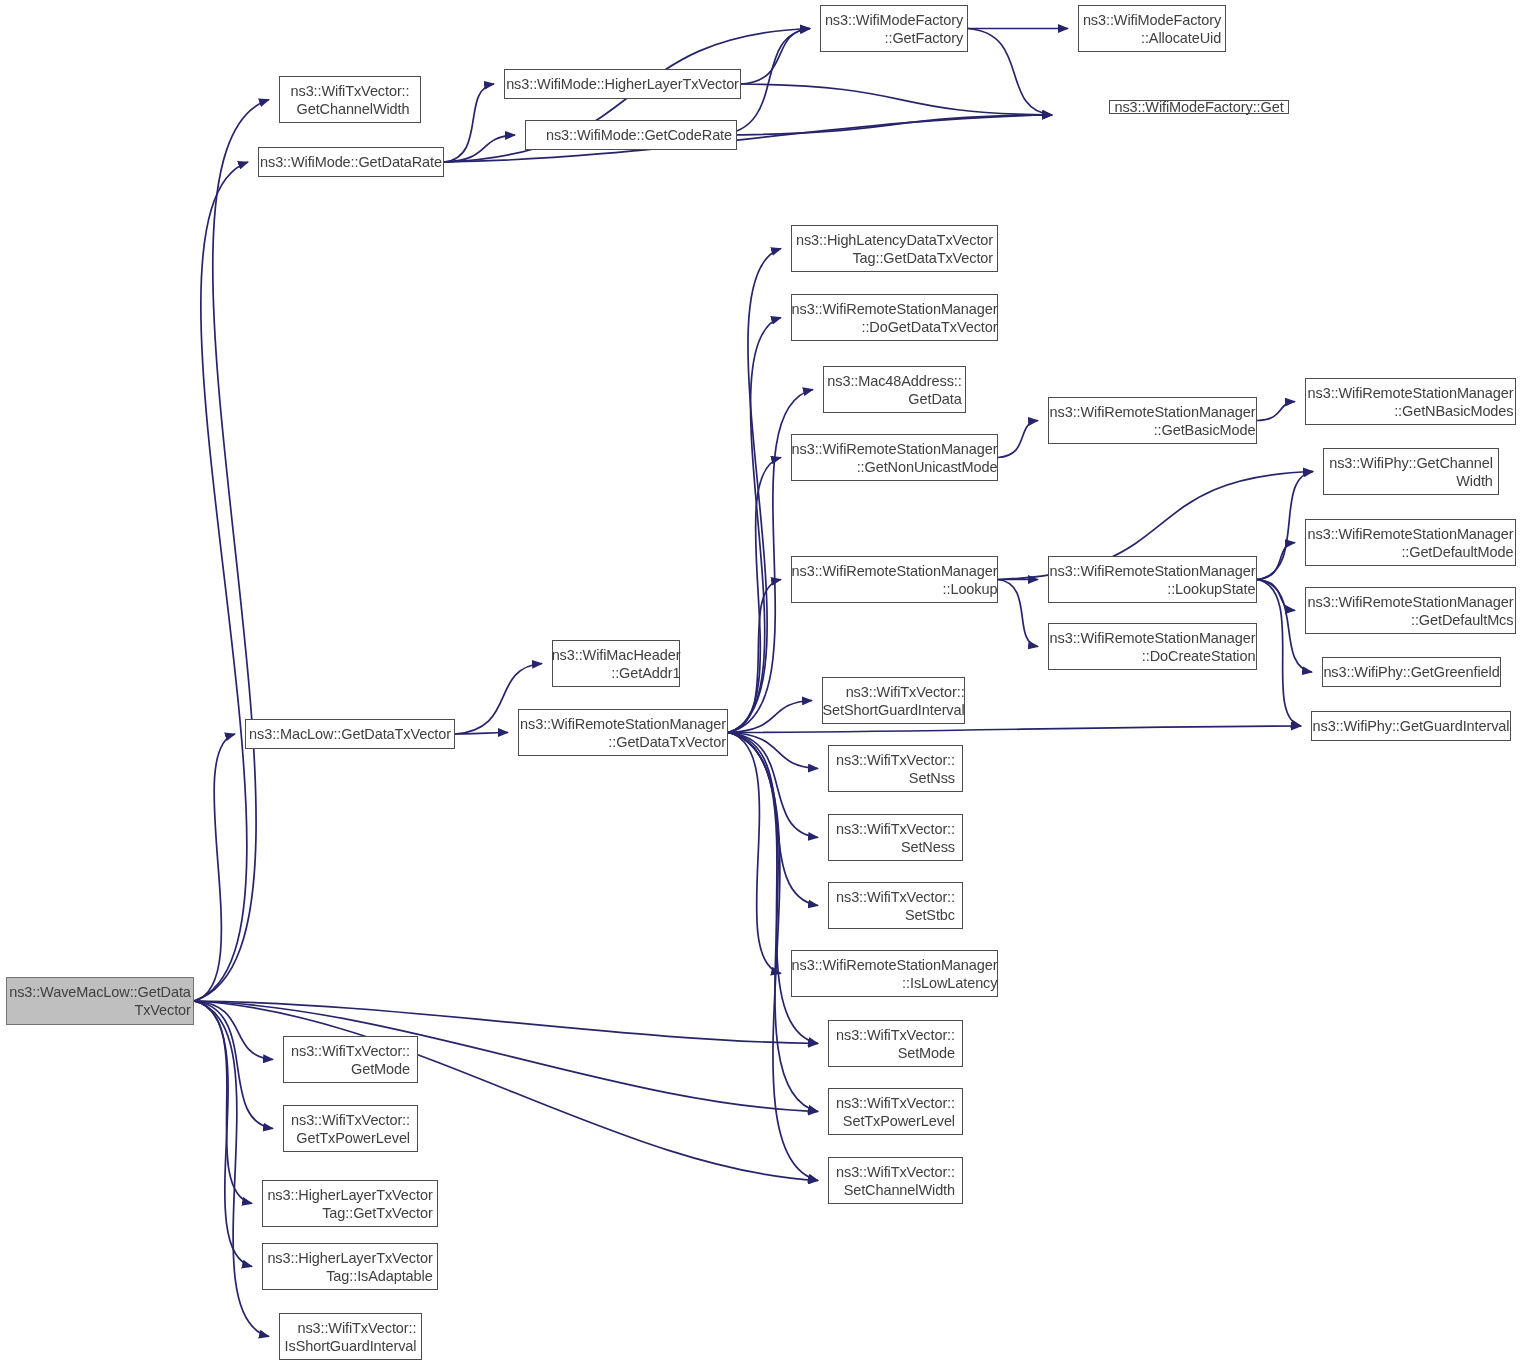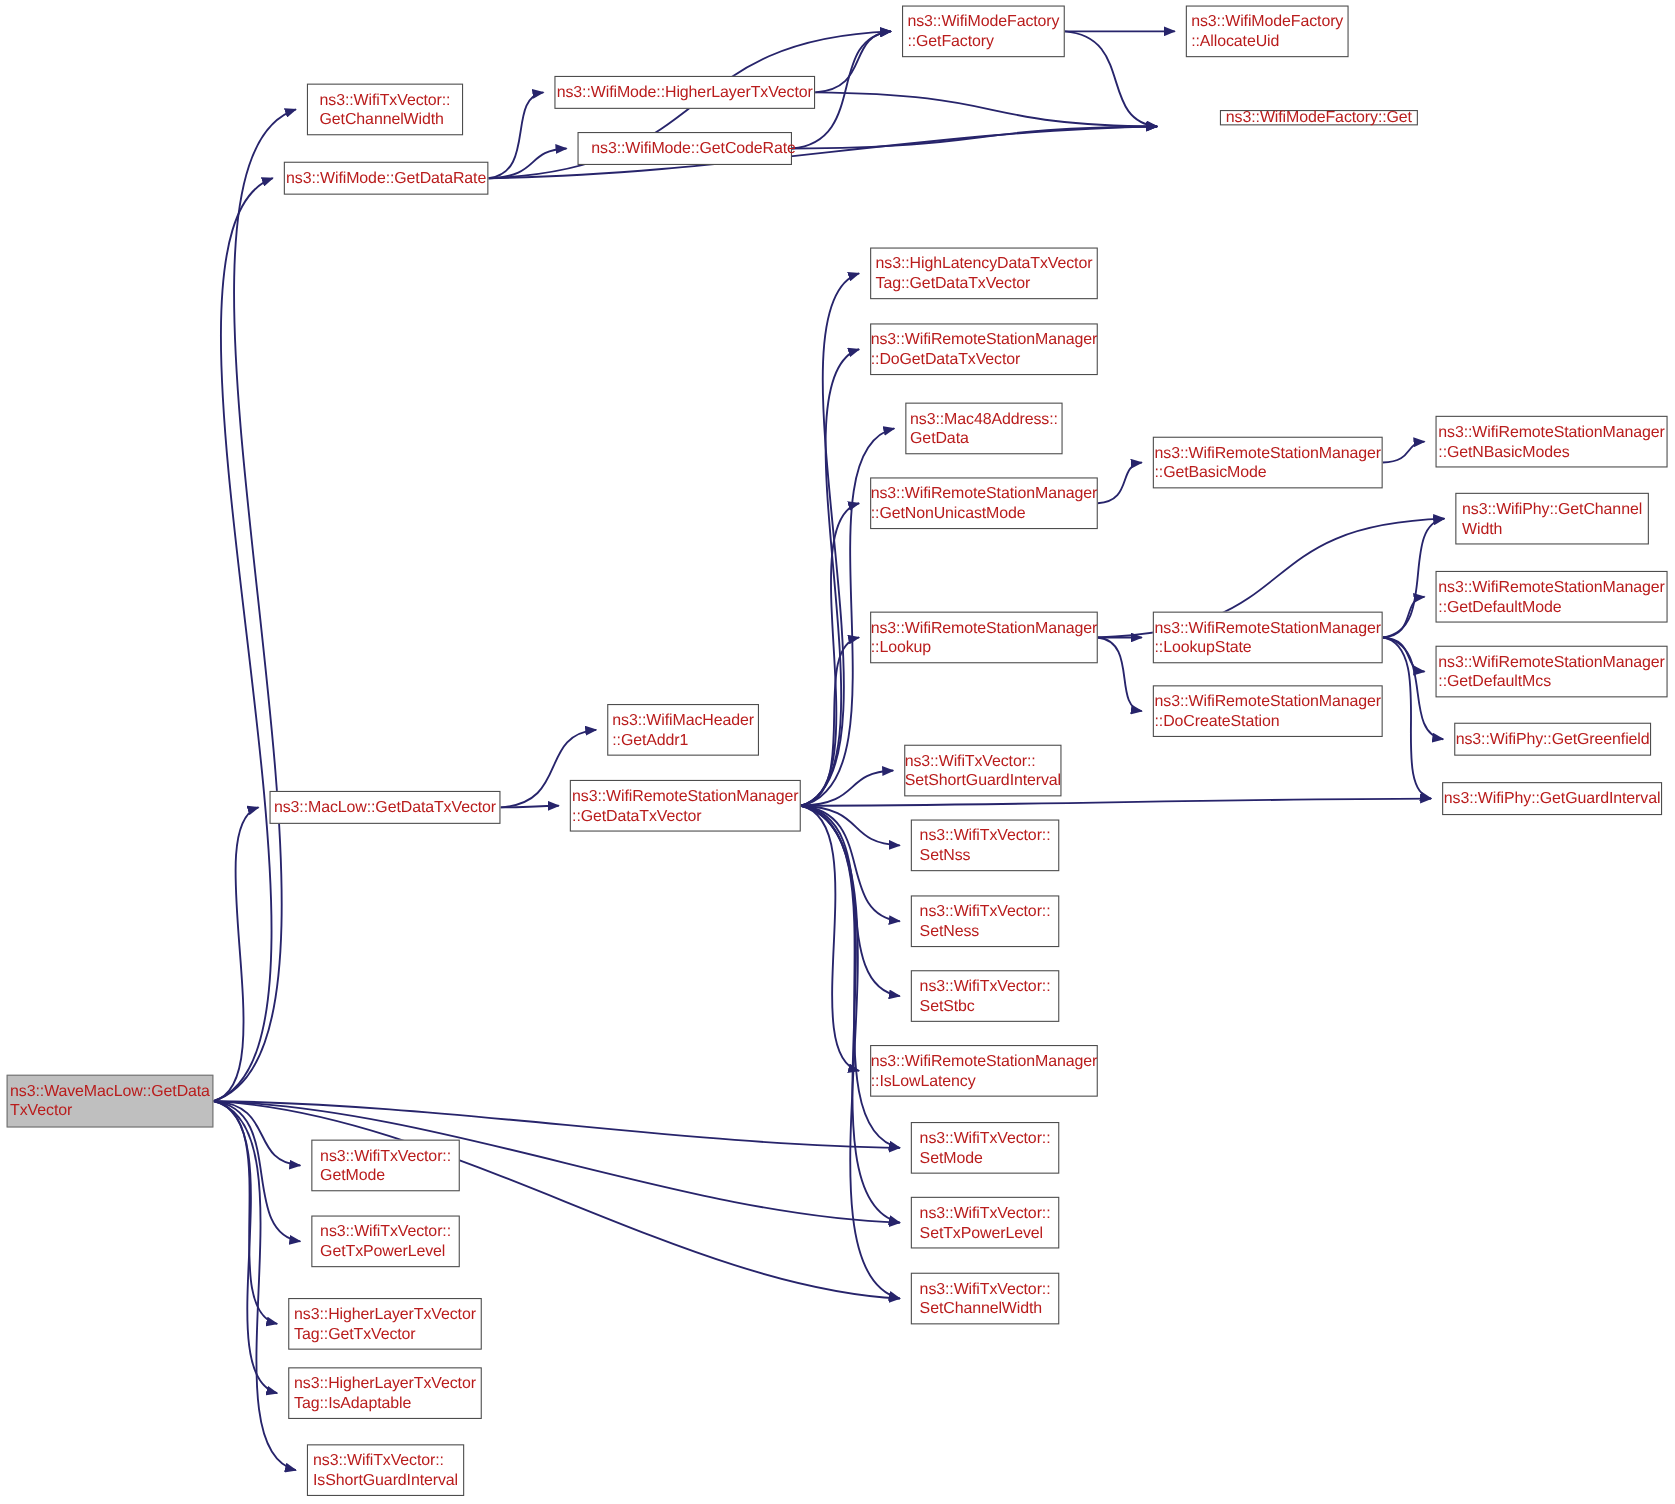--- a/index.html
+++ b/index.html
@@ -21,27 +21,27 @@
     top: 0;
     width: 1523px;
     height: 1367px;
     pointer-events: none;
   }
   .node {
     position: absolute;
     box-sizing: border-box;
     border: 1px solid #4d4d4d;
     background: #ffffff;
-    color: #b91c1c;
+    color: #404040;
     font-size: 14.5px;
     line-height: 18px;
     display: flex;
     align-items: center;
     justify-content: center;
-    text-align: left;
+    text-align: right;
     white-space: pre-line;
     letter-spacing: -0.1px;
     z-index: 2;
   }
   .node.root {
     background: #bfbfbf;
     border: 1px solid #737373;
   }
 </style>
 </head>
@@ -104,21 +104,21 @@
         <path d="M1257,579.5 C1307.21,588.29 1260.79,717.21 1301,726" marker-end="url(#ah)"></path>
       </g>
   </svg>
   <div id="nodes">
       <div class="node root" style="left: 6px; top: 977px; width: 188px; height: 48px;">ns3::WaveMacLow::GetData
 TxVector</div>
       <div class="node" style="left: 279px; top: 76px; width: 142px; height: 47px;">ns3::WifiTxVector::
 GetChannelWidth</div>
       <div class="node" style="left: 258px; top: 147px; width: 186px; height: 30px;">ns3::WifiMode::GetDataRate</div>
       <div class="node" style="left: 504px; top: 69px; width: 237px; height: 30px;">ns3::WifiMode::HigherLayerTxVector</div>
-      <div class="node" style="left: 525px; top: 120px; width: 195px; height: 30px; padding-left: 16px;">ns3::WifiMode::GetCodeRate</div>
+      <div class="node" style="left: 525px; top: 120px; width: 212px; height: 30px; padding-left: 16px;">ns3::WifiMode::GetCodeRate</div>
       <div class="node" style="left: 820px; top: 5px; width: 148px; height: 47px;">ns3::WifiModeFactory
 ::GetFactory</div>
       <div class="node" style="left: 1078px; top: 5px; width: 148px; height: 47px;">ns3::WifiModeFactory
 ::AllocateUid</div>
       <div class="node" style="left: 1109px; top: 100px; width: 180px; height: 14px;">ns3::WifiModeFactory::Get</div>
       <div class="node" style="left: 791px; top: 225px; width: 207px; height: 47px;">ns3::HighLatencyDataTxVector
 Tag::GetDataTxVector</div>
       <div class="node" style="left: 791px; top: 294px; width: 207px; height: 47px;">ns3::WifiRemoteStationManager
 ::DoGetDataTxVector</div>
       <div class="node" style="left: 823px; top: 366px; width: 143px; height: 47px;">ns3::Mac48Address::
@@ -136,21 +136,21 @@
       <div class="node" style="left: 1305px; top: 378px; width: 211px; height: 47px;">ns3::WifiRemoteStationManager
 ::GetNBasicModes</div>
       <div class="node" style="left: 1323px; top: 448px; width: 176px; height: 47px;">ns3::WifiPhy::GetChannel
 Width</div>
       <div class="node" style="left: 1305px; top: 519px; width: 211px; height: 47px;">ns3::WifiRemoteStationManager
 ::GetDefaultMode</div>
       <div class="node" style="left: 1305px; top: 587px; width: 211px; height: 47px;">ns3::WifiRemoteStationManager
 ::GetDefaultMcs</div>
       <div class="node" style="left: 1322px; top: 657px; width: 179px; height: 30px;">ns3::WifiPhy::GetGreenfield</div>
       <div class="node" style="left: 1311px; top: 711px; width: 200px; height: 30px;">ns3::WifiPhy::GetGuardInterval</div>
-      <div class="node" style="left: 552px; top: 640px; width: 138px; height: 47px;">ns3::WifiMacHeader
+      <div class="node" style="left: 552px; top: 640px; width: 128px; height: 47px;">ns3::WifiMacHeader
 ::GetAddr1</div>
       <div class="node" style="left: 245px; top: 719px; width: 210px; height: 30px;">ns3::MacLow::GetDataTxVector</div>
       <div class="node" style="left: 518px; top: 709px; width: 210px; height: 47px;">ns3::WifiRemoteStationManager
 ::GetDataTxVector</div>
       <div class="node" style="left: 822px; top: 677px; width: 143px; height: 47px;">ns3::WifiTxVector::
 SetShortGuardInterval</div>
       <div class="node" style="left: 828px; top: 745px; width: 135px; height: 47px;">ns3::WifiTxVector::
 SetNss</div>
       <div class="node" style="left: 828px; top: 814px; width: 135px; height: 47px;">ns3::WifiTxVector::
 SetNess</div>

